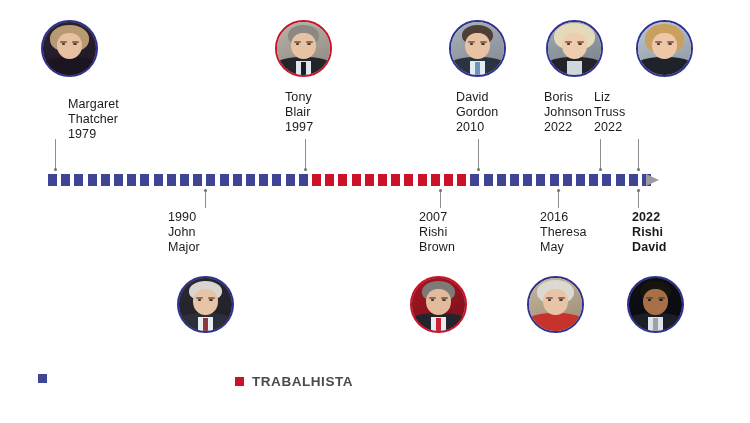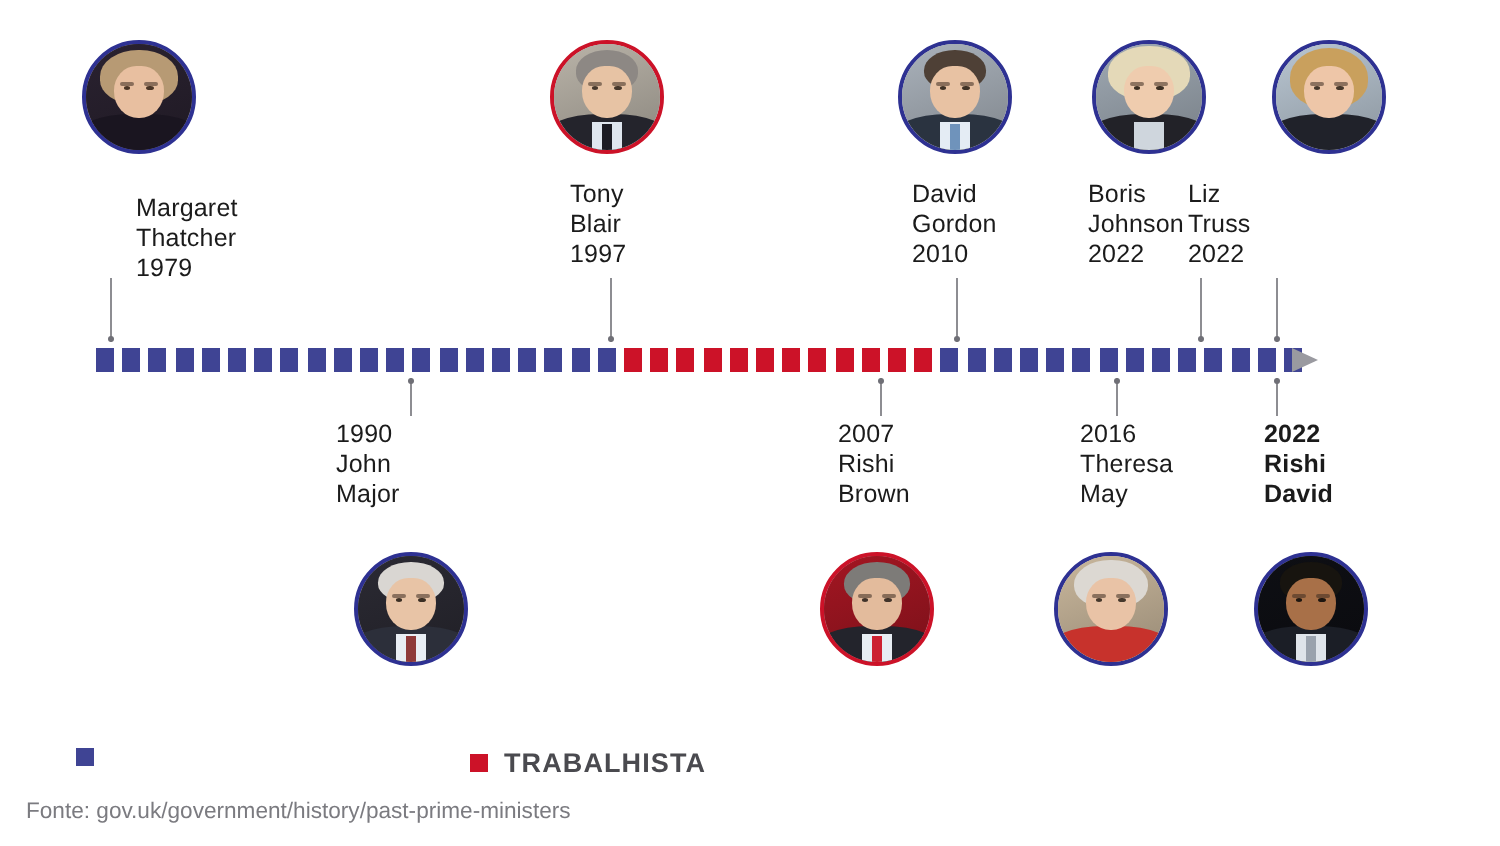--- a/index.html
+++ b/index.html
@@ -407,16 +407,15 @@
   <div id="legend">
       <div class="legend-item" style="left: 0px; top: 0px;">
         <span class="legend-swatch" style="background: rgb(63, 68, 148);"></span>
       </div>
       <div class="legend-item" style="left: 177px; top: 0px; padding-left: 20px;">
         <span class="legend-swatch" style="background: rgb(204, 18, 40);"></span>
         <span class="legend-text">TRABALHISTA</span>
       </div>
     </div>
 
-  <div id="source">Fonte: gov.uk/government/history/past-prime-ministers</div>
 
 
 </div>
 
 </body></html>

